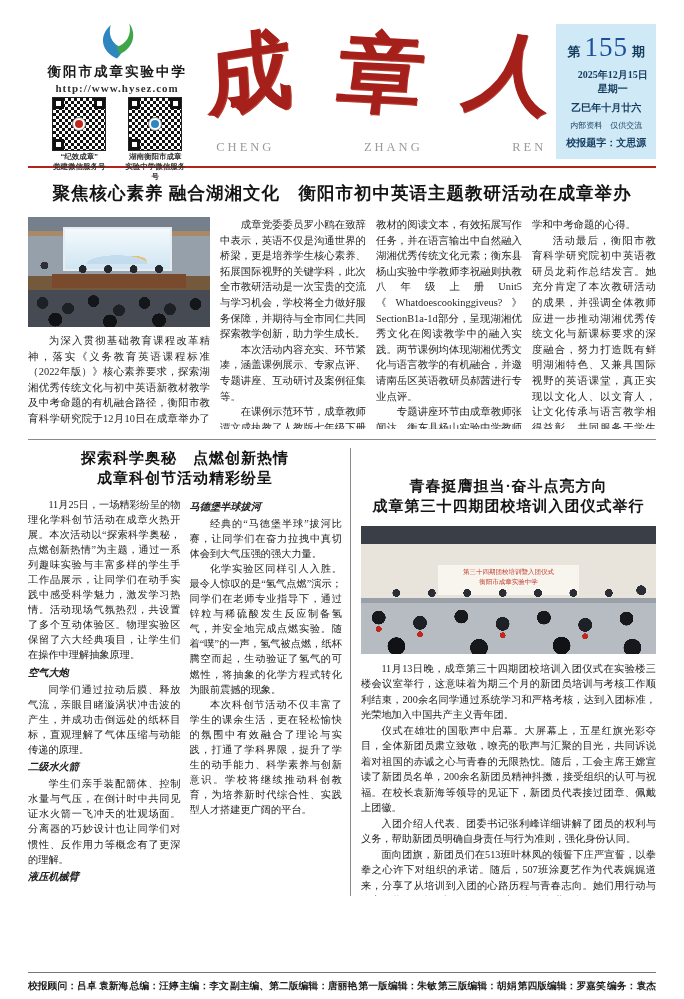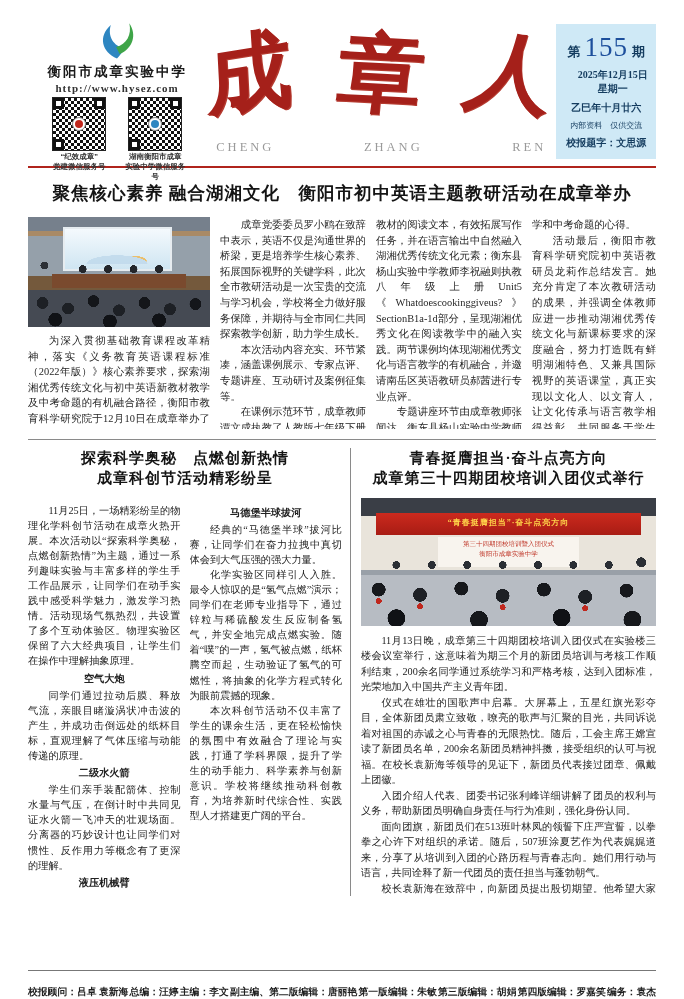--- a/index.html
+++ b/index.html
@@ -55,21 +55,21 @@
     text-align:center; font-size:17.5px; font-weight:bold; color:#141414;
     letter-spacing:1px; margin-top:13px;
   }
   .main-body { display:flex; gap:10px; margin-top:12px; height:212px; overflow:hidden; }
   .col { text-align:justify; font-size:10.4px; line-height:1.5; color:#262626; overflow:hidden; }
   .col-1 { width:182px; flex:none; }
   .col-2, .col-3 { width:146px; flex:none; }
   .col-4 { flex:1; }
   .para { text-indent:2em; margin:0; }
   .para.noindent { text-indent:0; }
-  .subhead { text-align:center; font-weight:bold; margin:2px 0; text-indent:0; }
+  .subhead { text-align:left; font-weight:bold; margin:2px 0; text-indent:0;font-style:italic; }
   
   .photo { position:relative; overflow:hidden; }
   .photo-conf { height:110px; margin-bottom:6px;
     background:linear-gradient(180deg,#76808c 0 13%, #a98a66 13% 17%, #95a0aa 17% 54%, #74593c 54% 66%, #454a53 66% 100%); }
   .photo-conf .screen { position:absolute; left:19%; top:9%; width:60%; height:40%;
     background:linear-gradient(180deg,#f4f9fd,#cfe5f2); border:2px solid #e6ecf0; }
   .photo-conf .screen::after { content:""; position:absolute; left:10%; bottom:12%; width:80%; height:40%;
     background:radial-gradient(ellipse 60% 90% at 50% 100%, #bfd9ec 60%, transparent 61%),
                radial-gradient(ellipse 30% 60% at 70% 80%, #f0b54a 50%, transparent 52%); opacity:.8; }
   .photo-conf .skirt { position:absolute; left:13%; top:52%; width:74%; height:13%; background:#7a4a2e; }
@@ -124,27 +124,27 @@
       radial-gradient(circle 7px at 90% 32%, #16181c 97%, transparent),
       radial-gradient(circle 9px at 12% 85%, #101216 97%, transparent),
       radial-gradient(circle 9px at 40% 88%, #16181c 97%, transparent),
       radial-gradient(circle 9px at 68% 84%, #101216 97%, transparent),
       radial-gradient(circle 9px at 92% 88%, #16181c 97%, transparent); }
   
   .section-rule { border-top:1px solid #8a8a8a; margin-top:10px; }
   .bottom { display:flex; margin-top:8px; height:448px; overflow:hidden; }
   .bottom-left { width:322px; flex:none; padding-right:8px; }
   .v-divider { width:1px; background:#8a8a8a; flex:none; }
-  .bottom-right { flex:1; padding-left:10px; }
+  .bottom-right { flex:1; padding-left:10px;margin-top:28px; }
   .sec-headline { text-align:center; font-weight:bold; font-size:15px; line-height:1.35; color:#141414; letter-spacing:1px; }
-  .sci-body { display:flex; gap:9px; margin-top:14px; height:388px; overflow:hidden; }
+  .sci-body { display:flex; gap:9px; margin-top:8px; height:388px; overflow:hidden; }
   .sci-col { flex:1; text-align:justify; font-size:10.2px; line-height:1.48; overflow:hidden; }
   .youth-paras { text-align:justify; font-size:10.2px; line-height:1.52; overflow:hidden; height:270px; }
   
-  .footer { position:absolute; left:28px; right:28px; bottom:0; border-top:1px solid #777; padding-top:15px;
+  .footer { position:absolute; left:28px; right:28px; bottom:6px; border-top:1px solid #777; padding-top:7px;
     display:flex; justify-content:space-between; font-size:9.8px; font-weight:bold; color:#1e1e1e; white-space:nowrap; }
 </style>
 </head>
 <body>
 
 <div class="page">
 
   <div class="header">
     <div class="brand">
       <div class="logo">
@@ -269,21 +269,20 @@
     </div>
 
     <div class="v-divider"></div>
 
     <div class="bottom-right">
       <div class="sec-headline">
         <div>青春挺膺担当·奋斗点亮方向</div>
         <div>成章第三十四期团校培训入团仪式举行</div>
       </div>
       <div class="photo photo-cer">
-        <div class="banner">“青春挺膺担当”·奋斗点亮方向</div>
         <div class="screen2">
           <div>第三十四期团校培训暨入团仪式</div>
           <div>衡阳市成章实验中学</div>
         </div>
         <div class="dais"></div>
         <div class="crowd"></div>
       </div>
       <div class="youth-paras">
           <p class="para">11月13日晚，成章第三十四期团校培训入团仪式在实验楼三楼会议室举行，这意味着为期三个月的新团员培训与考核工作顺利结束，200余名同学通过系统学习和严格考核，达到入团标准，光荣地加入中国共产主义青年团。</p>
           <p class="para">仪式在雄壮的国歌声中启幕。大屏幕上，五星红旗光彩夺目，全体新团员肃立致敬，嘹亮的歌声与汇聚的目光，共同诉说着对祖国的赤诚之心与青春的无限热忱。随后，工会主席王嫦宣读了新团员名单，200余名新团员精神抖擞，接受组织的认可与祝福。在校长袁新海等领导的见证下，新团员代表接过团章、佩戴上团徽。</p>

